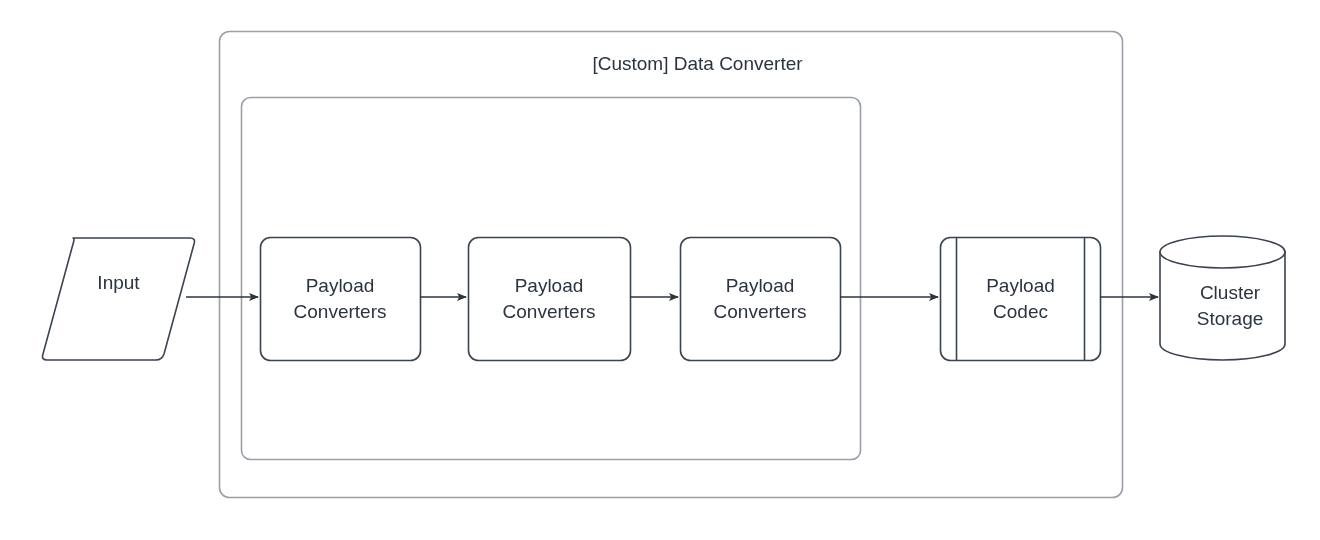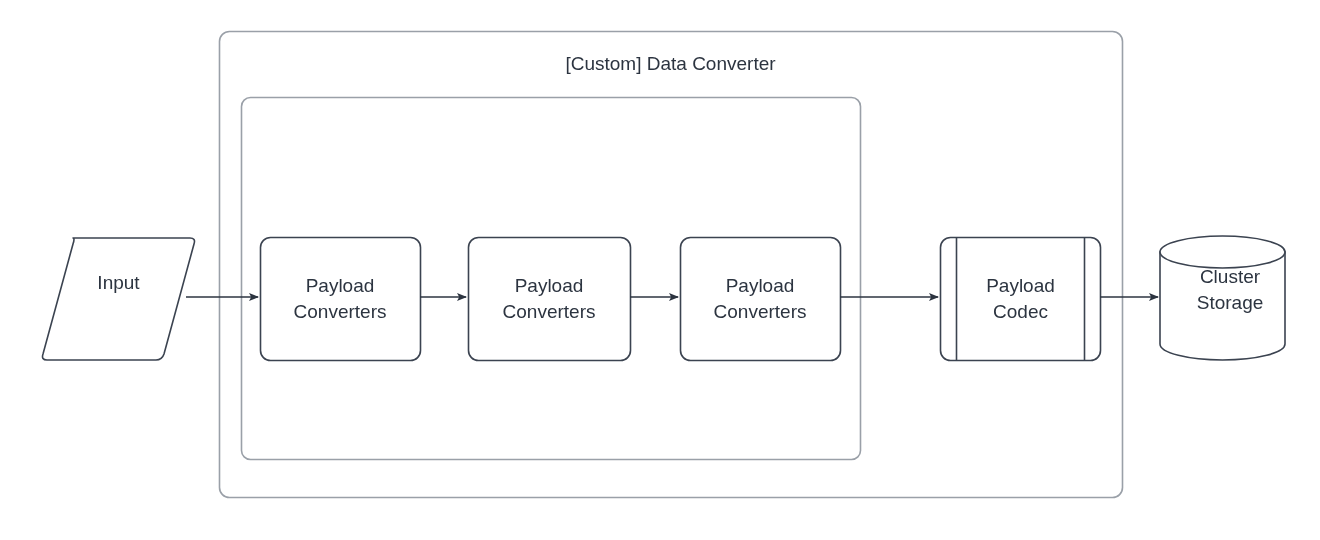--- a/index.html
+++ b/index.html
@@ -37,20 +37,21 @@
     pointer-events: none;
     white-space: pre-line;
   }
   .container-title {
     position: absolute;
     text-align: center;
     color: #2c3440;
     font-size: 19px;
     line-height: 24px;
     font-family: "Liberation Sans", sans-serif;
+    padding-left: 27px;
   }
 </style>
 </head>
 <body>
 
 <div id="canvas">
 
   <svg class="svg-layer" viewBox="0 0 1320 540" xmlns="http://www.w3.org/2000/svg">
     <defs>
       <marker id="arrowhead" markerWidth="10" markerHeight="8" refX="9" refY="4" orient="auto" markerUnits="userSpaceOnUse">
@@ -99,16 +100,16 @@
 
   <div class="node-label" style="left:468px; top:237px; width:162px; height:123px;">Payload
 Converters</div>
 
   <div class="node-label" style="left:680px; top:237px; width:160px; height:123px;">Payload
 Converters</div>
 
   <div class="node-label" style="left:956px; top:237px; width:129px; height:123px;">Payload
 Codec</div>
 
-  <div class="node-label" style="left:1160px; top:236px; width:140px; height:108px;">Cluster
+  <div class="node-label" style="left:1160px; top:252px; width:140px; height:108px;">Cluster
 Storage</div>
 
 </div>
 
 </body></html>

